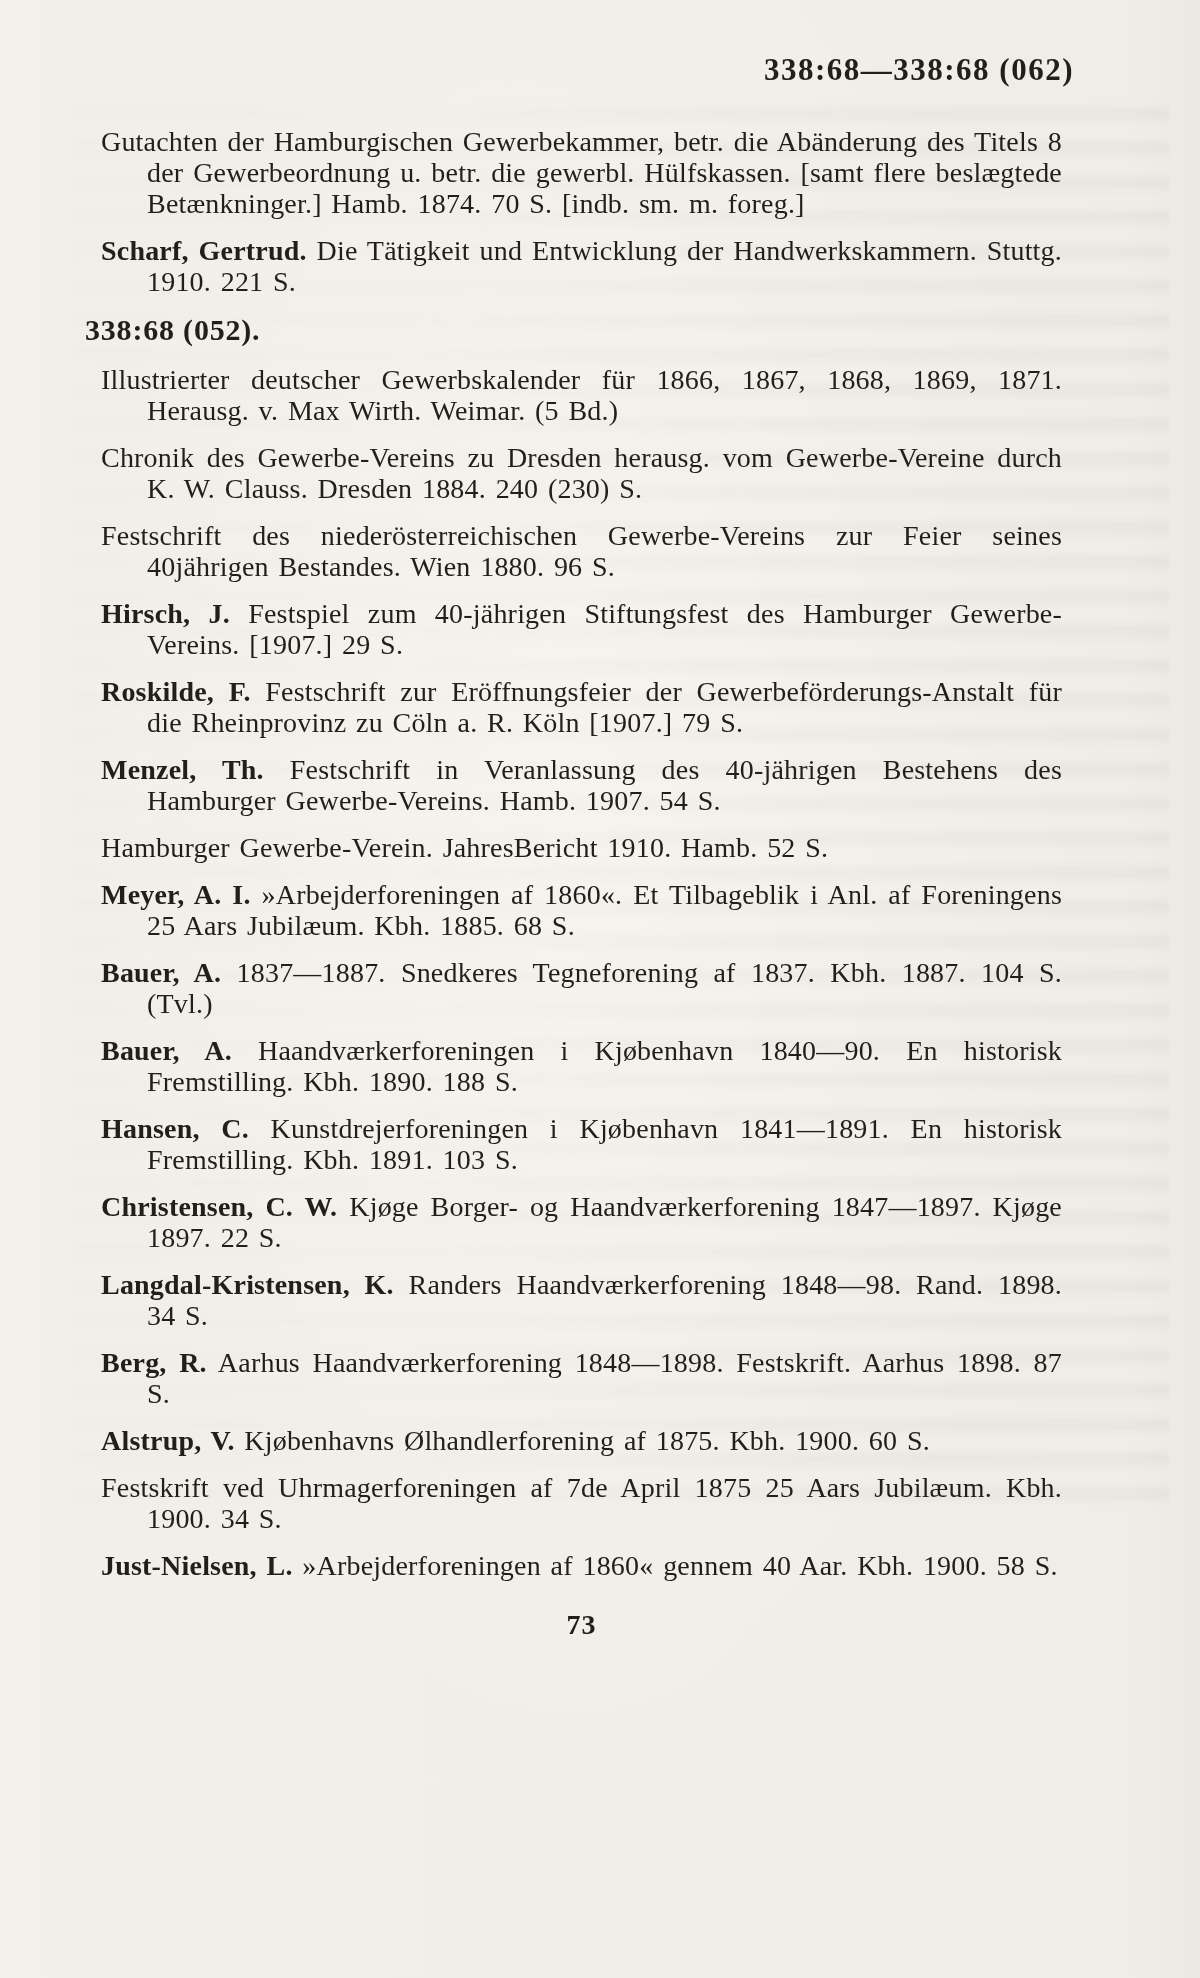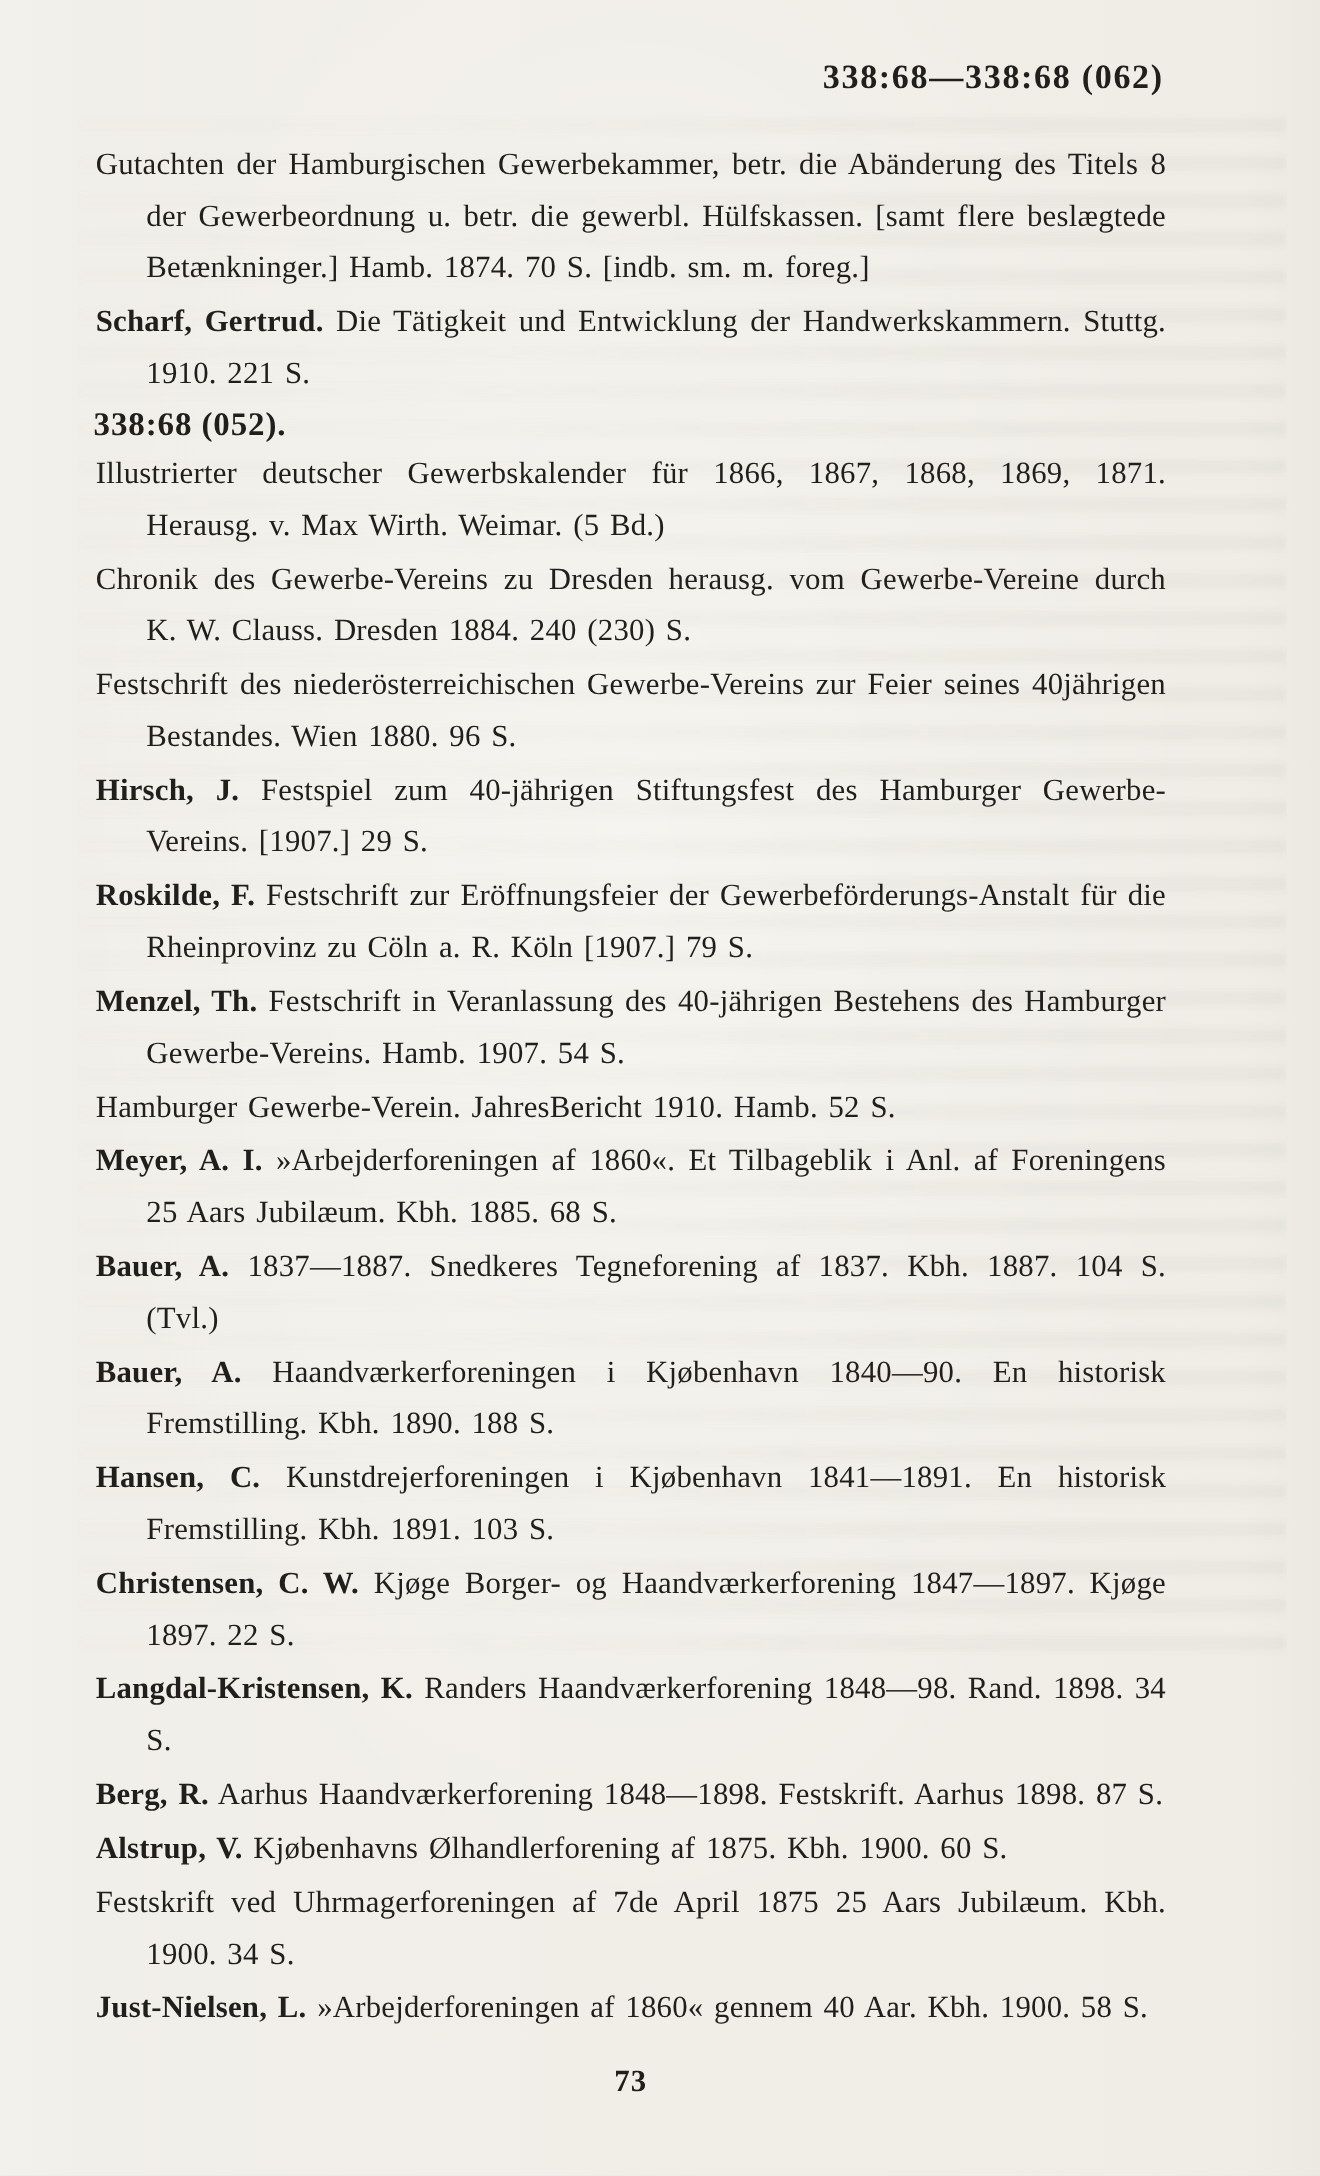--- a/index.html
+++ b/index.html
@@ -34,37 +34,37 @@
       rgba(125,130,108,0.00) 34.5px
     );
     -webkit-mask-image: linear-gradient(90deg, rgba(0,0,0,0.25) 0%, rgba(0,0,0,0.15) 30%, rgba(0,0,0,0.8) 70%, rgba(0,0,0,0.9) 100%);
     mask-image: linear-gradient(90deg, rgba(0,0,0,0.25) 0%, rgba(0,0,0,0.15) 30%, rgba(0,0,0,0.8) 70%, rgba(0,0,0,0.9) 100%);
     filter: blur(2px);
     pointer-events: none;
   }
   .content {
     position: absolute;
     left: 85px;
-    right: 138px;
+    right: 122px;
     top: 50px;
   }
   .running-head {
     text-align: right;
     font-weight: 700;
     font-size: 31px;
     line-height: 40px;
     letter-spacing: 1.5px;
     padding-right: 4px;
     margin-bottom: 36px;
     white-space: nowrap;
   }
   .entry {
-    margin: 2px;
+    margin: 16px;
     font-size: 28px;
-    line-height: 47px;
+    line-height: 31px;
     text-align: justify;
     padding-left: 46px;
     text-indent: -46px;
     word-spacing: 2.5px;
     letter-spacing: 0.2px;
   }
   .entry .author {
     font-weight: 700;
   }
   .entry .author:empty { display: none; }

